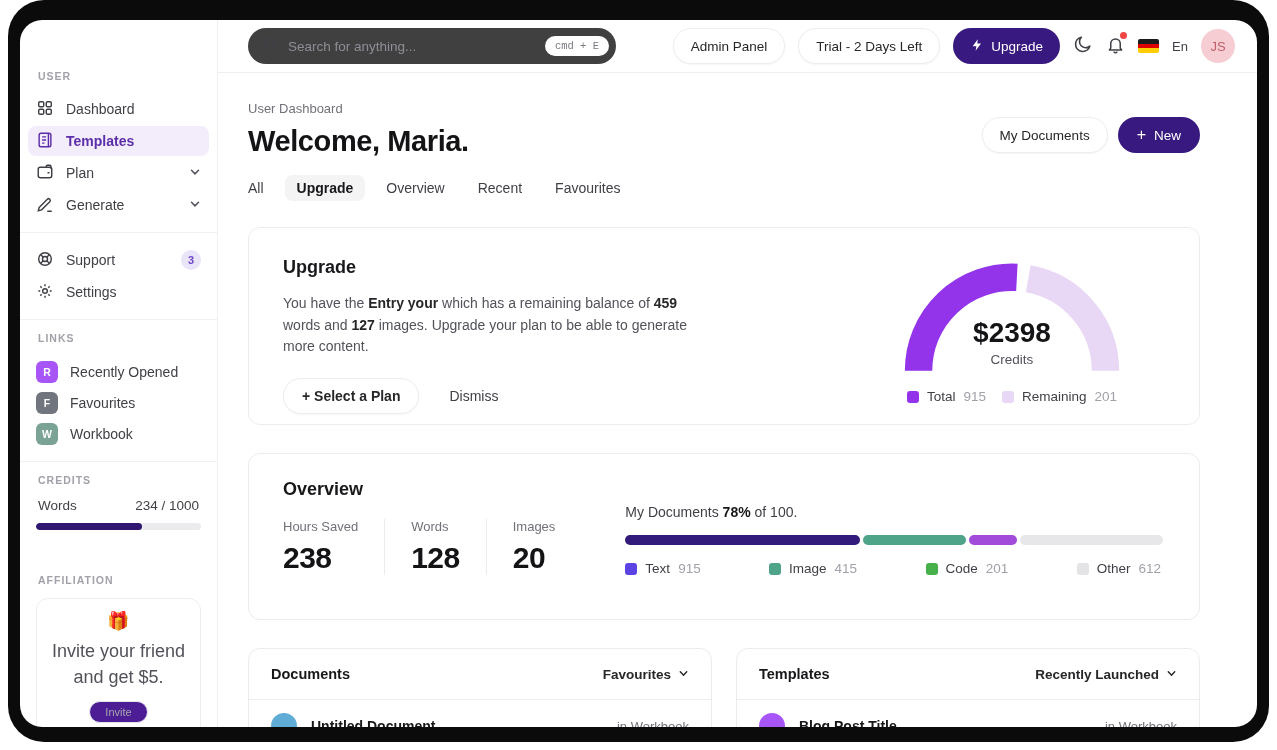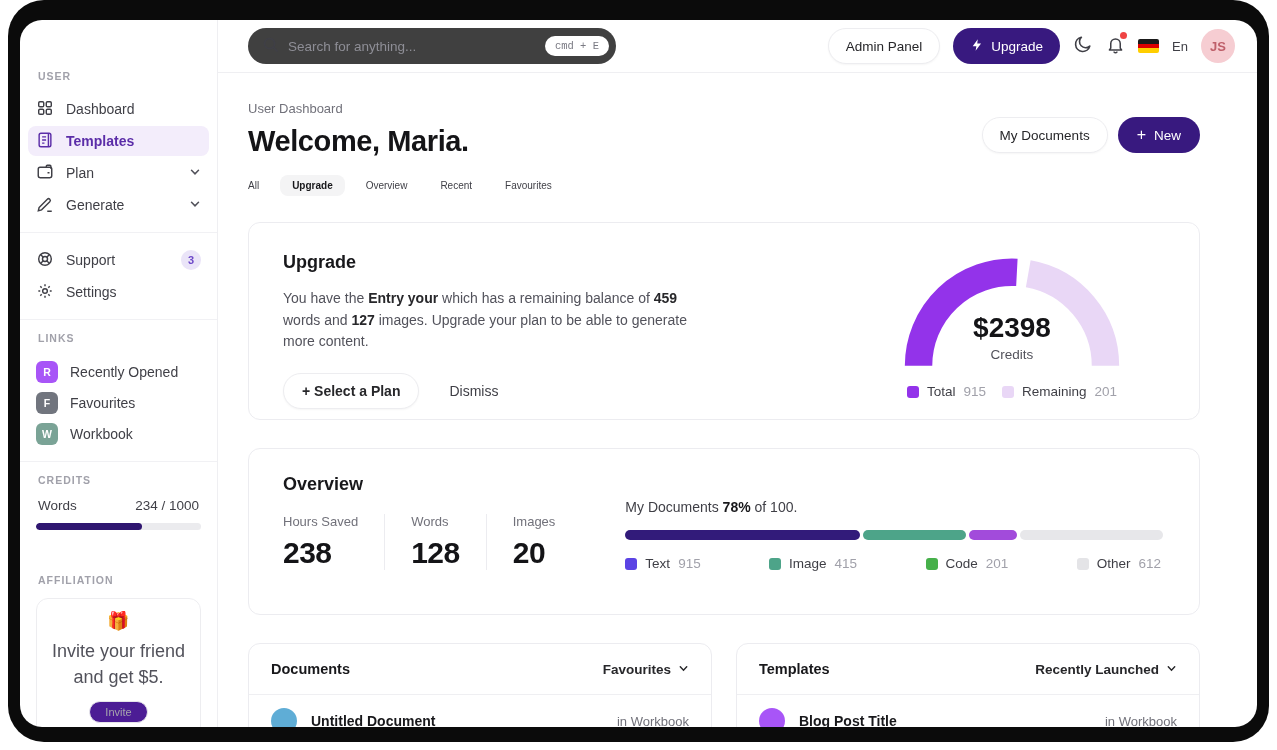--- a/index.html
+++ b/index.html
@@ -33,32 +33,32 @@
   .search-ph { flex:1; font-size:13.5px; color:#8e8e96; }
   .kbd { background:#fff; border-radius:999px; padding:4px 10px; font-family:"Liberation Mono",monospace; font-size:10.5px; color:#7a7a83; }
   .tb-right { display:flex; align-items:center; gap:13px; }
   .pill-btn { height:36px; display:flex; align-items:center; background:#fff; border:1px solid #ededf0; border-radius:999px; padding:0 17px; font-size:13.5px; color:#27272a; box-shadow:0 1px 2px rgba(0,0,0,.04); cursor:pointer; white-space:nowrap; }
   .upgrade-btn { height:36px; display:flex; align-items:center; gap:7px; background:#38197f; color:#fff; border-radius:999px; padding:0 17px; font-size:13.5px; cursor:pointer; }
   .icon-btn { display:flex; align-items:center; cursor:pointer; position:relative; }
   .bell-dot { position:absolute; top:-3px; right:-2px; width:7px; height:7px; border-radius:50%; background:#ef4444; }
   .flag { width:21px; height:14px; border-radius:2px; overflow:hidden; display:flex; flex-direction:column; cursor:pointer; }
   .flag div { flex:1; }
   .lang { font-size:13px; color:#3f3f46; cursor:pointer; }
-  .avatar { width:34px; height:34px; border-radius:50%; background:#f6cdd2; color:#bf5f6a; font-size:13px; font-weight:bold; display:flex; align-items:center; justify-content:center; cursor:pointer; }
+  .avatar { width:34px; height:34px; border-radius:50%; background:#f6cdd2; color:#bf5f6a; font-size:13px; font-weight:normal; display:flex; align-items:center; justify-content:center; cursor:pointer; }
 
   
   .content { flex:1; overflow:hidden; padding:28px 57px 0 30px; }
   .head-row { display:flex; justify-content:space-between; align-items:flex-start; }
   .breadcrumb { font-size:13px; color:#71717a; margin-bottom:9px; }
   .page-title { font-size:29px; font-weight:bold; color:#141417; letter-spacing:-.4px; }
   .head-actions { display:flex; align-items:center; gap:10px; margin-top:16px; }
   .new-btn { height:36px; display:flex; align-items:center; gap:8px; background:#38197f; color:#fff; border-radius:999px; padding:0 19px; font-size:13.5px; cursor:pointer; }
   .new-plus { font-size:16px; line-height:1; }
   .tabs { display:flex; align-items:center; gap:9px; margin:17px 0 0 -12px; }
-  .tab { font-size:10px; color:#3f3f46; padding:5px 12px; border-radius:8px; cursor:pointer; }
+  .tab { font-size:14px; color:#3f3f46; padding:5px 12px; border-radius:8px; cursor:pointer; }
   .tab.active { background:#f4f4f5; font-weight:bold; color:#18181b; }
 
   .card { border:1px solid #ececf0; border-radius:12px; background:#fff; }
   .upgrade-card { margin-top:26px; padding:29px 34px 0; height:198px; display:flex; justify-content:space-between; }
   .uc-title { font-size:18px; font-weight:bold; color:#18181b; margin-bottom:15px; }
   .uc-body { width:408px; font-size:14px; color:#52525b; line-height:1.55; }
   .uc-body b { color:#27272a; }
   .uc-actions { display:flex; align-items:center; gap:30px; margin-top:20px; }
   .select-plan { height:36px; display:flex; align-items:center; background:#fff; border:1px solid #ededf0; border-radius:999px; padding:0 18px; font-size:14px; font-weight:bold; color:#27272a; box-shadow:0 1px 2px rgba(0,0,0,.04); cursor:pointer; }
   .dismiss { font-size:14px; color:#3f3f46; cursor:pointer; }
@@ -214,20 +214,21 @@
         <span><svg width="17" height="17" viewBox="0 0 18 18" fill="none" stroke="#3f3f46" stroke-width="1.7" stroke-linecap="round">
                 <circle cx="8" cy="8" r="5.4"></circle>
                 <path d="M12.2 12.2 16 16"></path>
               </svg></span>
         <span class="search-ph">Search for anything...</span>
         <span class="kbd">cmd + E</span>
       </div>
 
       <div class="tb-right">
         <div class="pill-btn">Admin Panel</div>
+        <div class="pill-btn">Trial - 2 Days Left</div>
         <div class="upgrade-btn">
           <span><svg width="14" height="14" viewBox="0 0 18 18" fill="#fff">
                   <polygon points="10,1.5 3.5,10.5 8.2,10.5 7.2,16.5 14.2,7 9.3,7"></polygon>
                 </svg></span>
           <span>Upgrade</span>
         </div>
         <div class="icon-btn">
           <span><svg width="20" height="20" viewBox="0 0 20 20" fill="none" stroke="#3f3f46" stroke-width="1.6" stroke-linejoin="round">
                   <path d="M16.8 12A7.2 7.2 0 1 1 8.4 3.2 5.8 5.8 0 0 0 16.8 12z"></path>
                 </svg></span>

